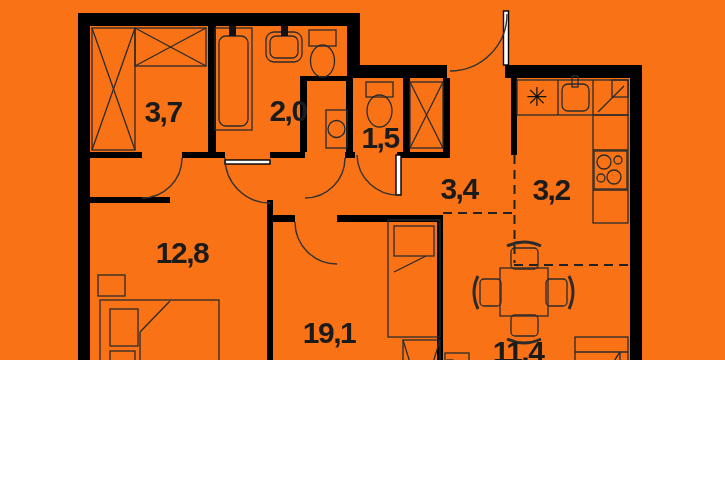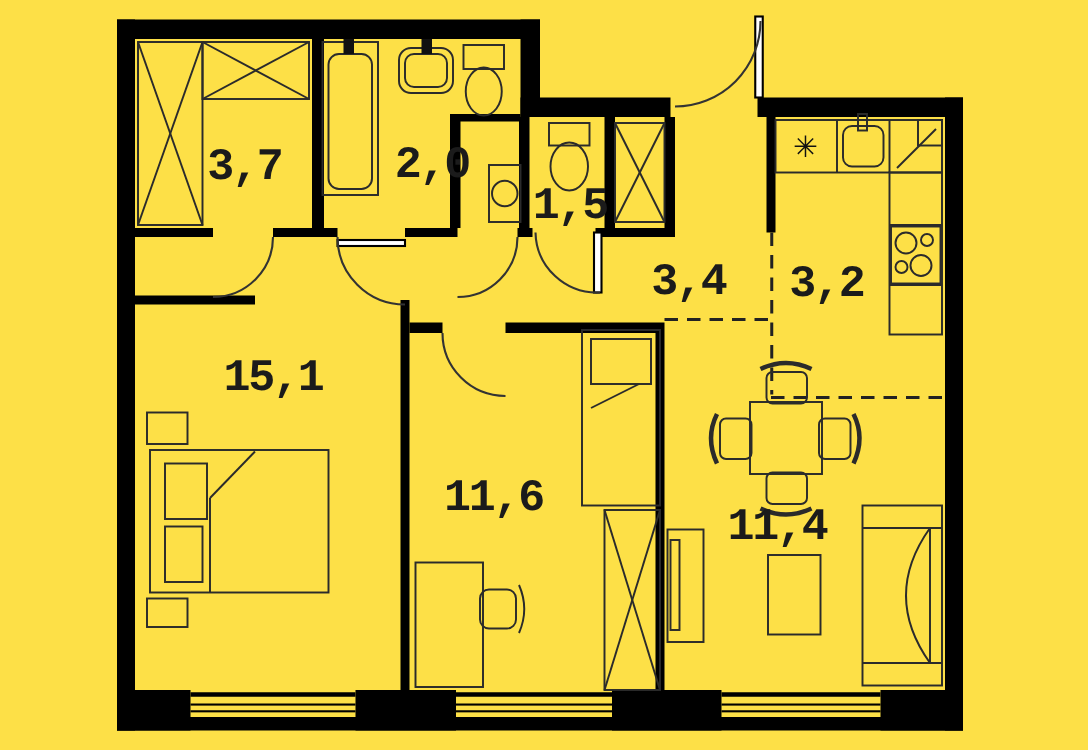--- a/index.html
+++ b/index.html
@@ -1,17 +1,17 @@
 <!DOCTYPE html>
 <html><head>
 <meta charset="utf-8">
 <style>
   html,body{margin:0;padding:0;background:#fff;}
-  #plan{position:relative;width:725px;height:500px;background:#fde047;overflow:hidden;
-        font-family:Liberation Mono, monospace;}
+  #plan{position:relative;width:725px;height:360px;background:#f97316;overflow:hidden;
+        font-family:Liberation Sans, sans-serif;}
   #plan svg{position:absolute;left:0;top:0;}
   .room-label{position:absolute;transform:translate(-50%,-50%);
       font-weight:bold;font-size:30px;letter-spacing:-1.5px;color:#1b1b1b;white-space:nowrap;}
   .sym-label{position:absolute;transform:translate(-50%,-50%);
       font-size:26px;font-weight:normal;color:#111;}
 </style>
 </head>
 <body>
 
 <div id="plan">
@@ -235,18 +235,18 @@
       <path d="M620,352 Q588,397 620,442"></path>
     </g>
   </g>
 </svg>
 
   <div class="room-label" style="left:163px;top:112px">3,7</div>
   <div class="room-label" style="left:288px;top:111px">2,0</div>
   <div class="room-label" style="left:380px;top:138px">1,5</div>
   <div class="room-label" style="left:459px;top:189px">3,4</div>
   <div class="room-label" style="left:551px;top:190px">3,2</div>
-  <div class="room-label" style="left:182px;top:253px">15,1</div>
-  <div class="room-label" style="left:329px;top:333px">11,6</div>
+  <div class="room-label" style="left:182px;top:253px">12,8</div>
+  <div class="room-label" style="left:329px;top:333px">19,1</div>
   <div class="room-label" style="left:518px;top:352px">11,4</div>
 
   <div class="sym-label" style="left:537px;top:97px">✳</div>
 </div>
 
 </body></html>

